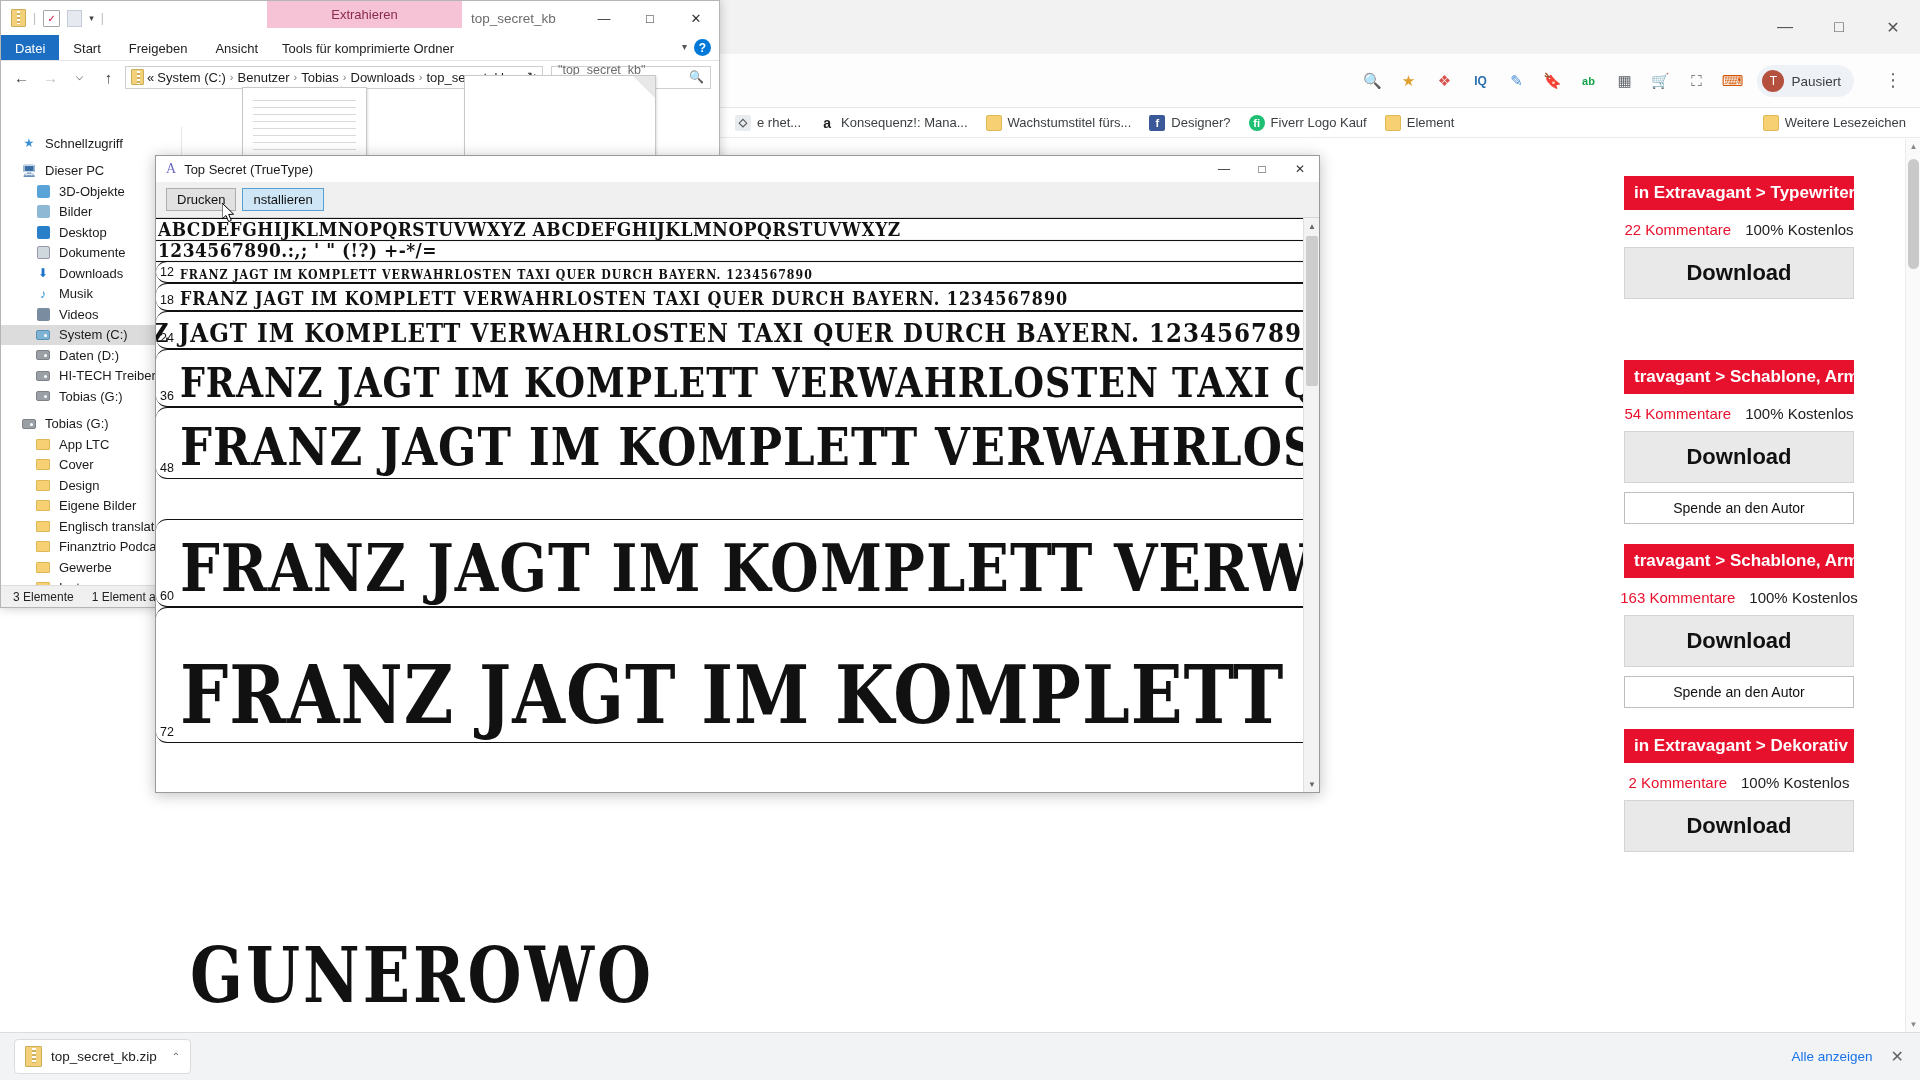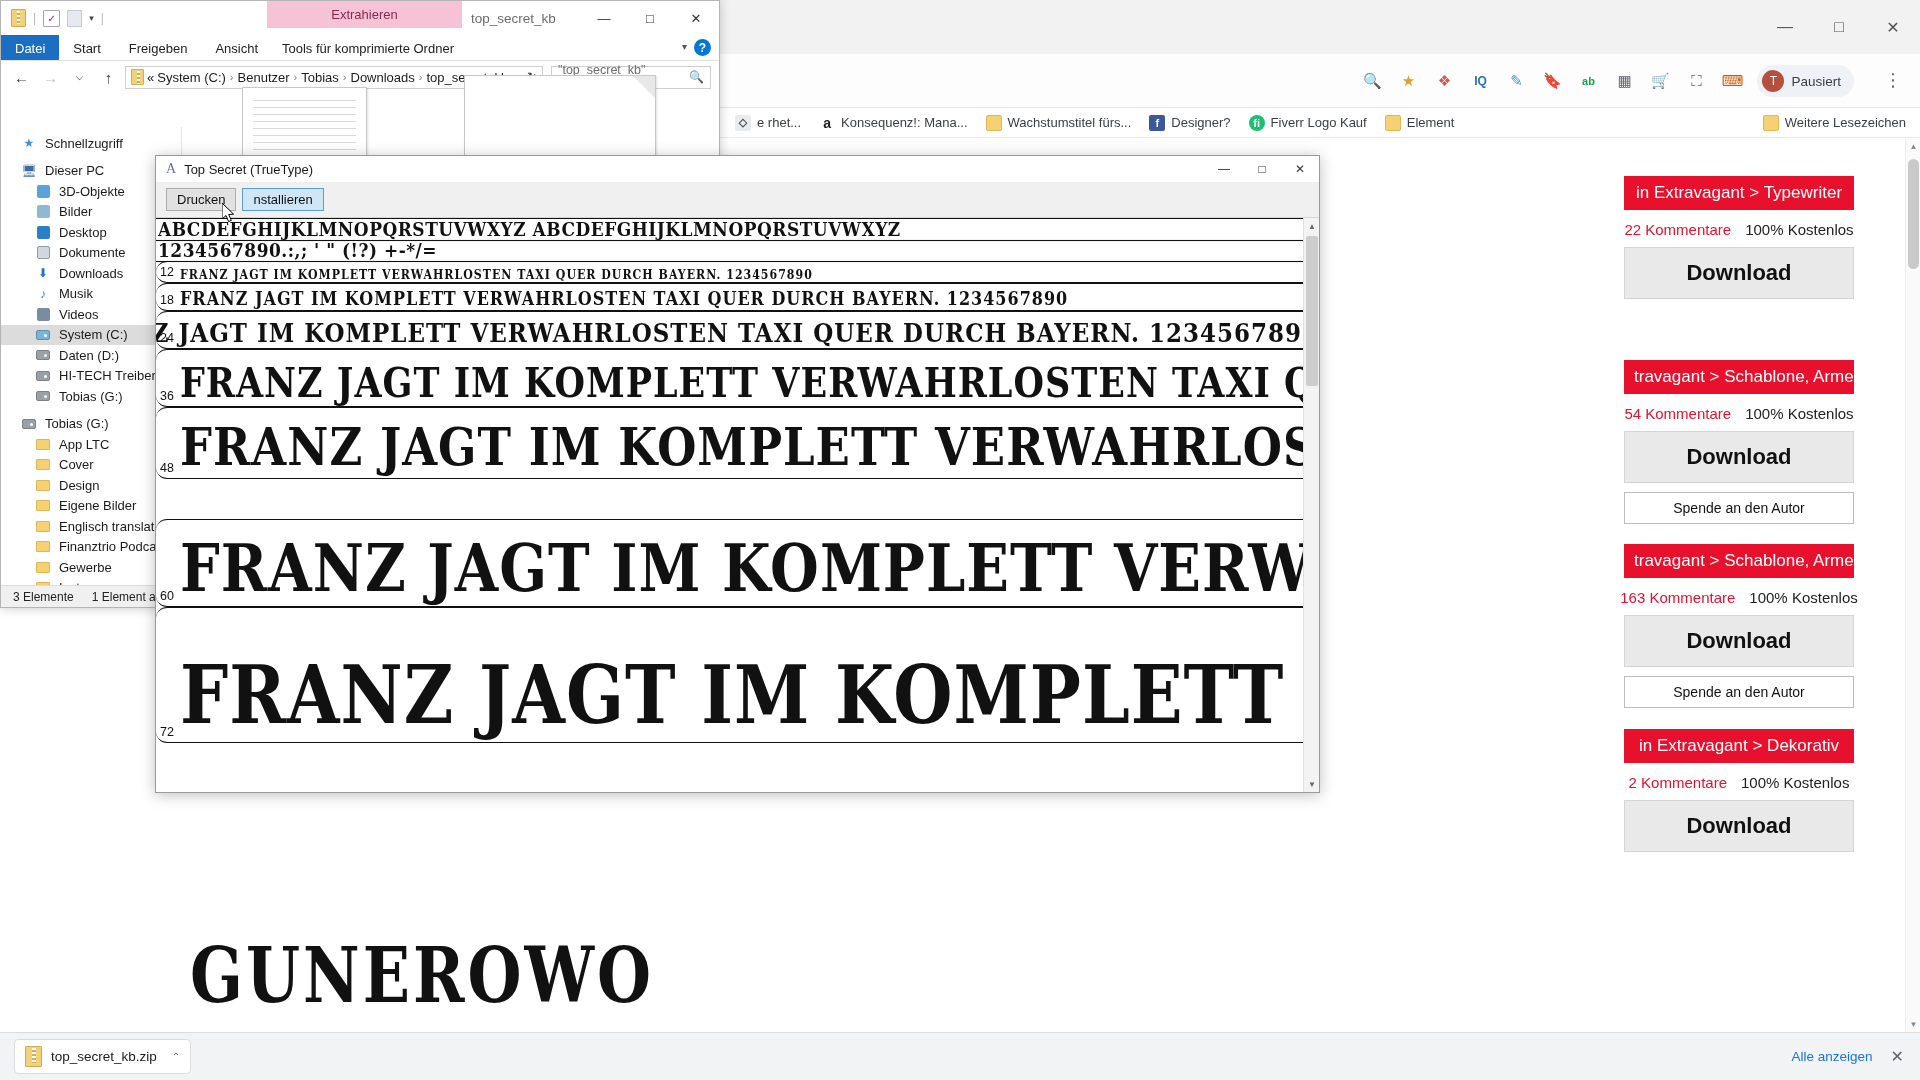--- a/index.html
+++ b/index.html
@@ -78,21 +78,21 @@
   .bm-right {
     position: absolute; right: 14px; display: flex; align-items: center; gap: 6px;
     font-size: 13px; color: #3c4043;
   }
 
   
   .page { position: absolute; left: 0; top: 139px; width: 1920px; bottom: 0; background:#fff; }
 
   .fontcard { position: absolute; right: 66px; width: 230px; text-align: center; }
   .cat-banner {
-    background: #e8112d; color: #fff; font-size: 17px; font-weight: normal;
+    background: #e8112d; color: #fff; font-size: 17px; font-weight: bold;
     padding: 7px 10px; white-space: nowrap; text-align: center;
     overflow: hidden; text-overflow: clip;
   }
   .meta-row {
     display: flex; justify-content: center; gap: 14px;
     font-size: 15px; padding: 11px 0 9px; white-space: nowrap;
   }
   .comments { color: #e8112d; }
   .free { color: #222; }
   .dl-btn {

